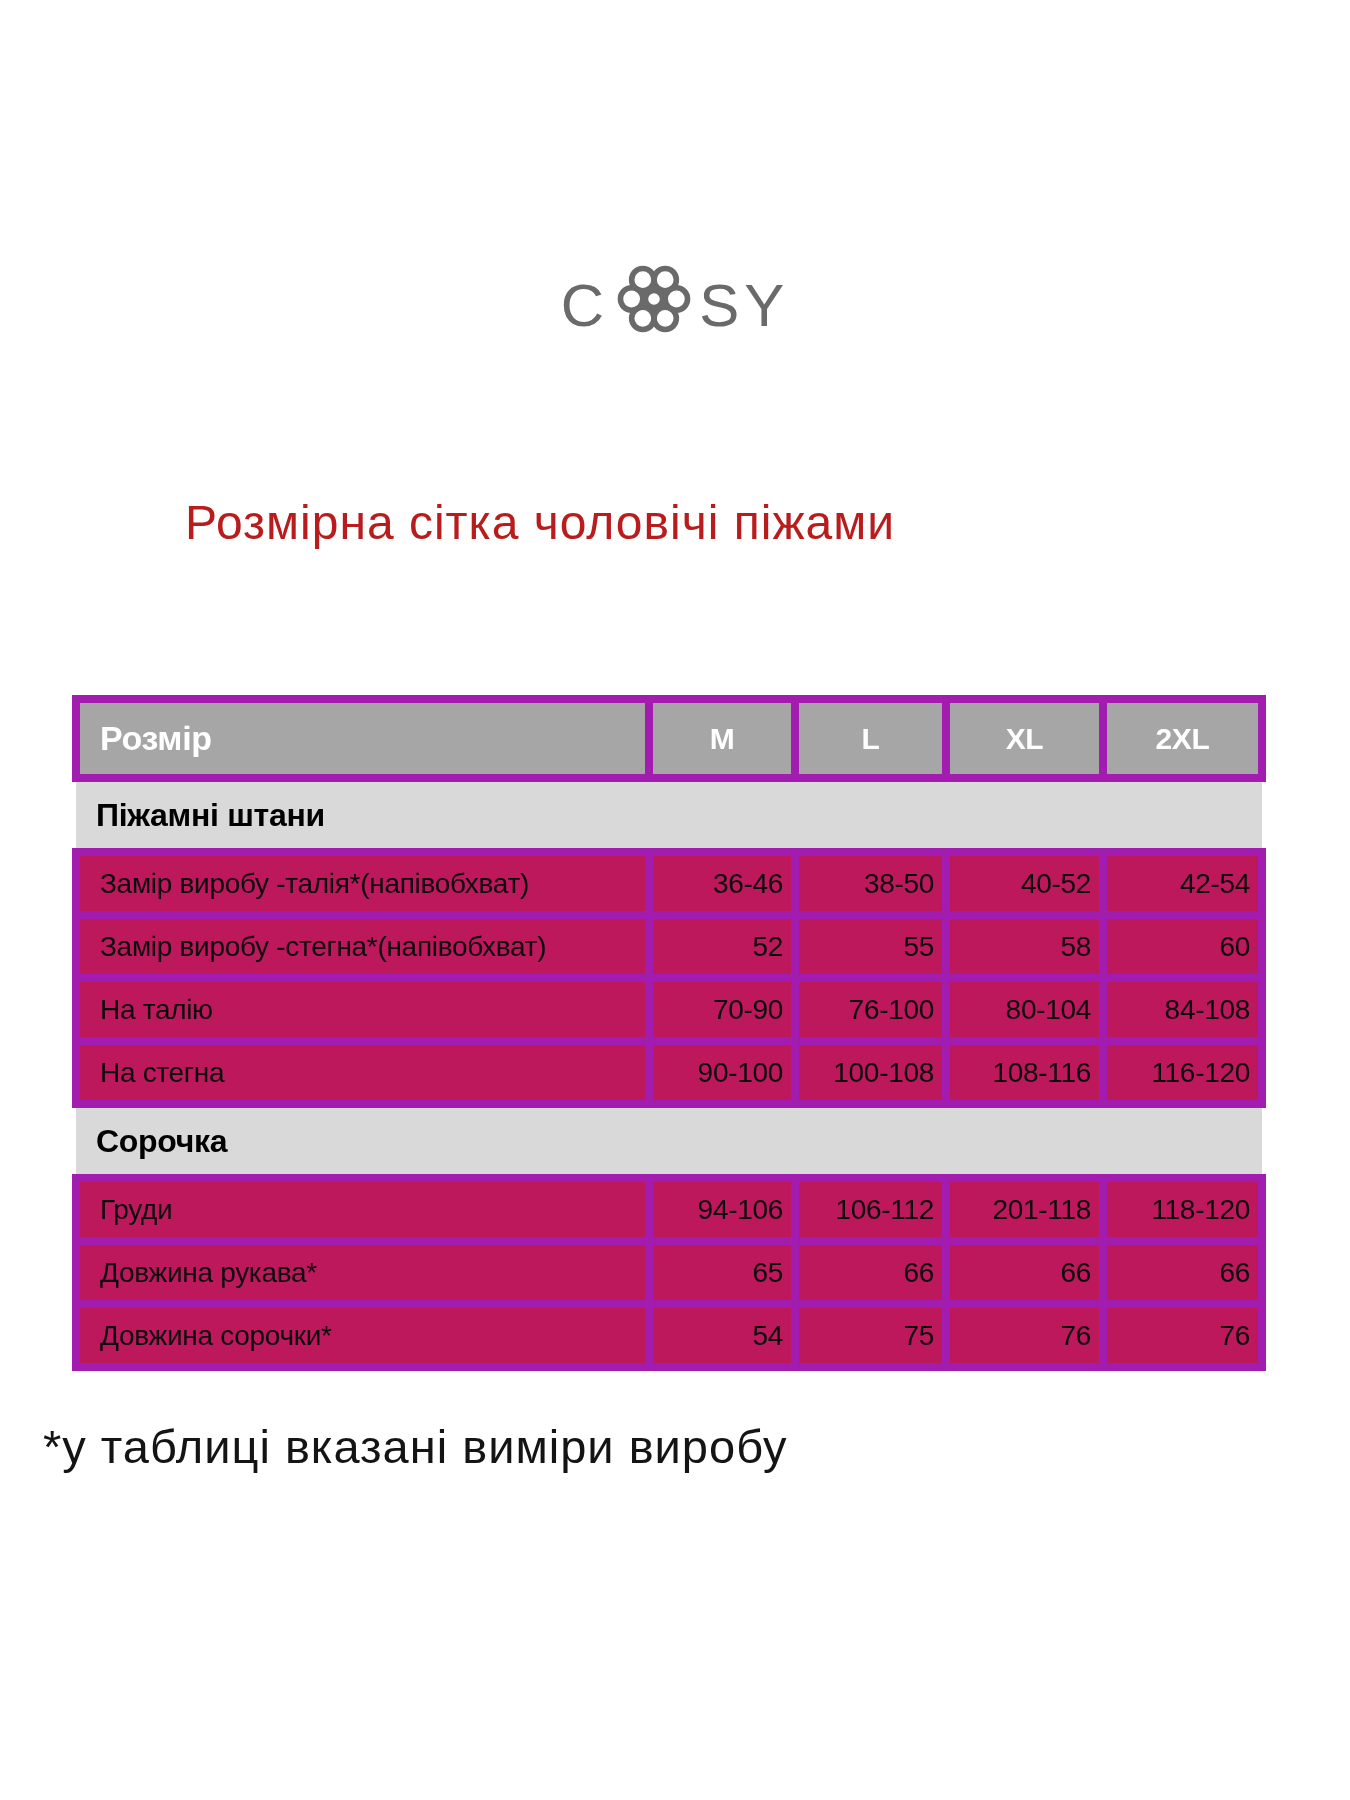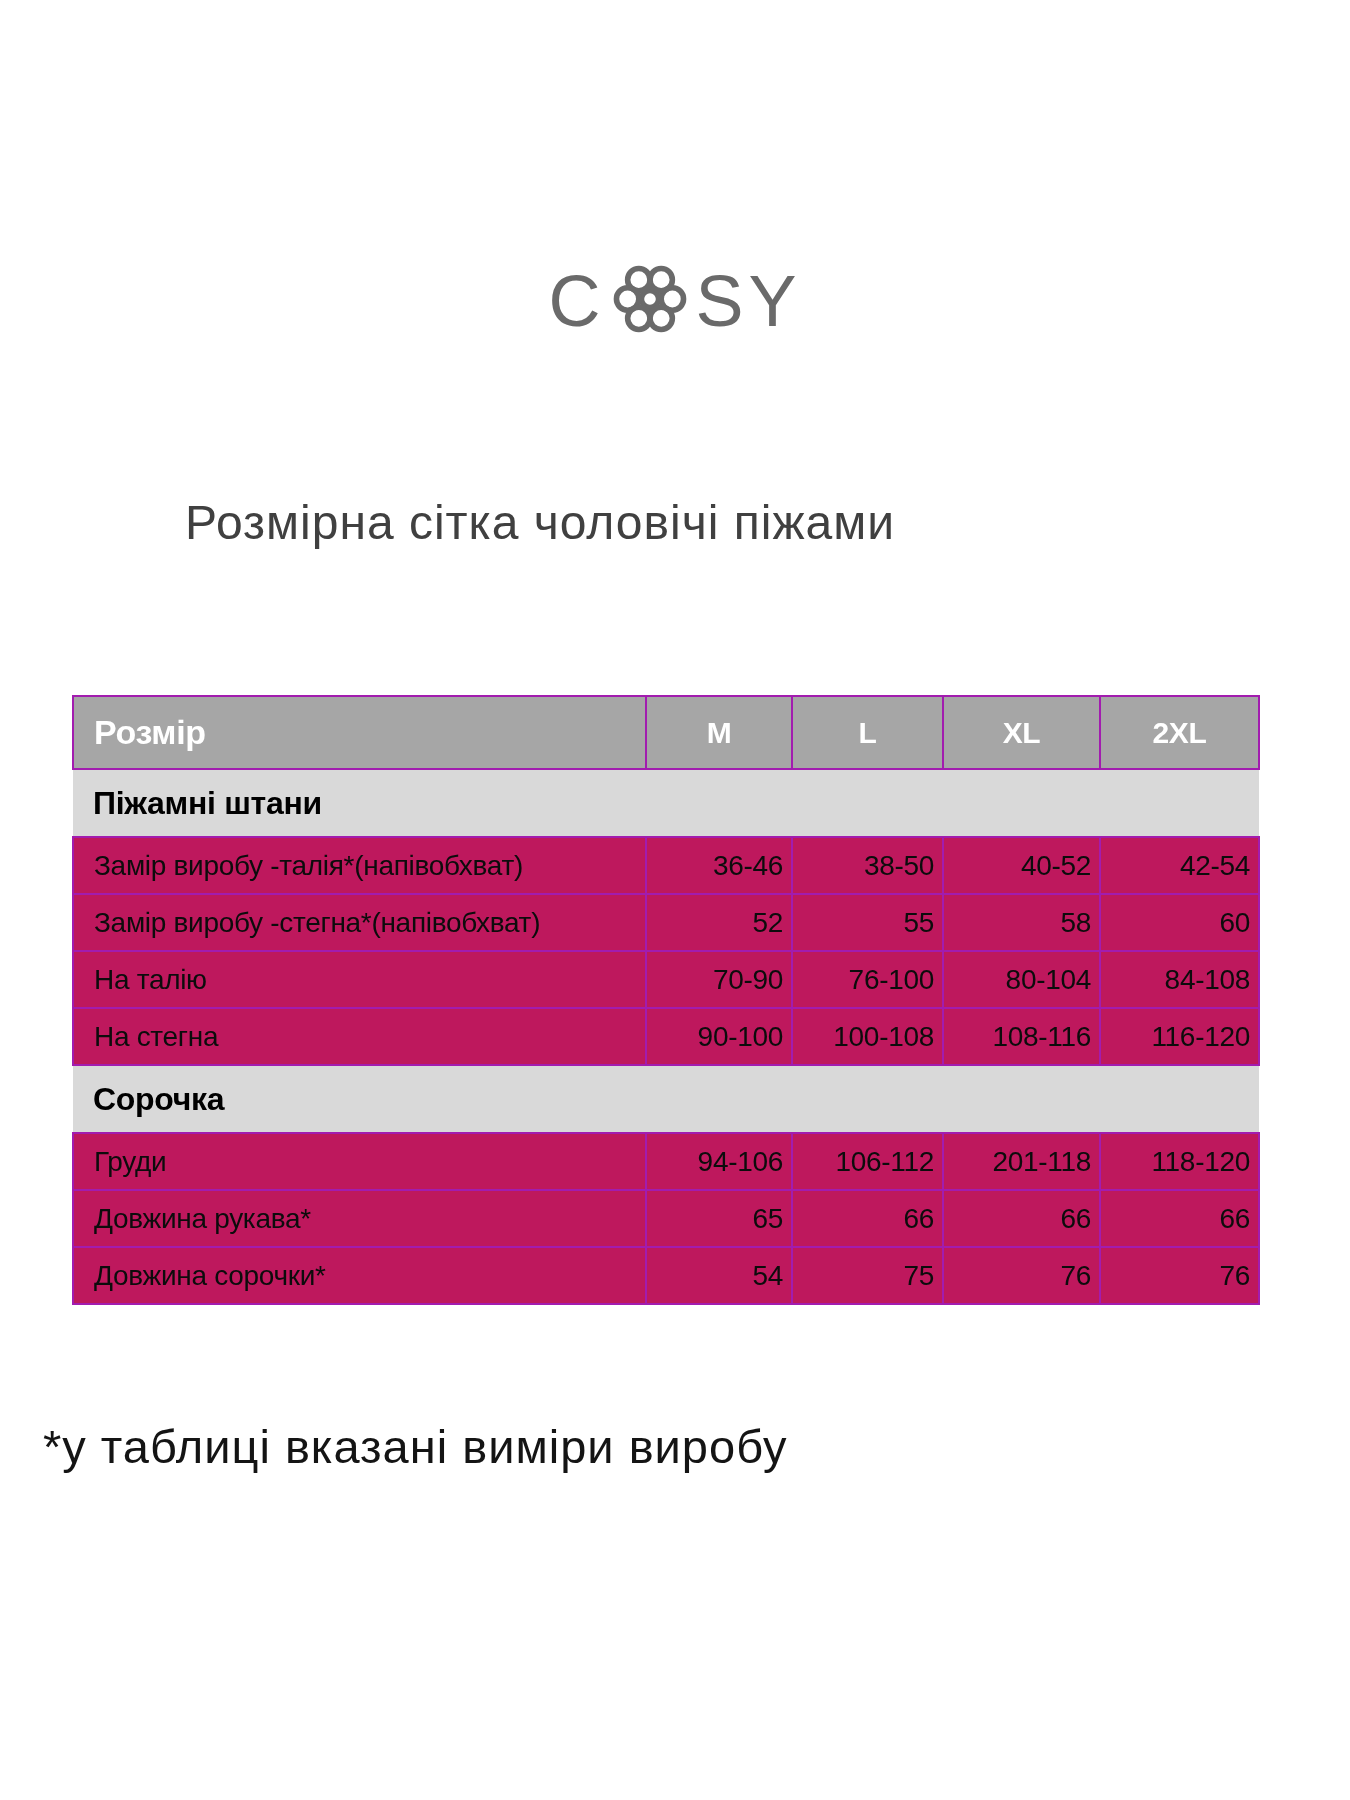--- a/index.html
+++ b/index.html
@@ -4,42 +4,42 @@
 <style>
   html,body{margin:0;padding:0;}
   body{
     width:1350px;height:1800px;position:relative;background:#ffffff;
     font-family:"Liberation Sans", sans-serif;color:#161616;overflow:hidden;
   }
 
   
   .logo{
     position:absolute;top:256px;left:0;width:1350px;
-    text-align:center;color:#6a6a6a;font-size:72px;font-weight:400;
+    text-align:center;color:#6a6a6a;font-size:60px;font-weight:400;
     letter-spacing:5px;line-height:84px;white-space:nowrap;
   }
   .logo .lg-part{vertical-align:baseline;}
   .logo svg{vertical-align:-16px;margin:0 2px;}
 
   
   .page-title{
     position:absolute;top:494px;left:0;width:1080px;
     text-align:center;font-size:48px;font-weight:400;letter-spacing:1px;
-    color:#404040;line-height:58px;
+    color:#b91c1c;line-height:58px;
   }
 
   
   .size-table-wrap{position:absolute;top:695px;left:72px;}
   table{border-collapse:collapse;table-layout:fixed;width:1186px;}
   col.c-label{width:573px;}
   col.c-m{width:146px;}
   col.c-l{width:151px;}
   col.c-xl{width:157px;}
   col.c-2xl{width:159px;}
-  th,td{border:2px solid #a21caf;padding:8px;letter-spacing:-0.3px;}
+  th,td{border:8px solid #a21caf;padding:8px;letter-spacing:-0.3px;}
 
   thead th{
     background:#a6a6a6;color:#ffffff;height:55px;font-weight:700;
   }
   th.h-label{text-align:left;padding-left:20px;font-size:34px;}
   th.h-size{text-align:center;font-size:30px;}
 
   tr.section-row td{
     background:#d9d9d9;color:#000000;font-weight:700;font-size:32px;
     text-align:left;padding-left:20px;height:50px;

